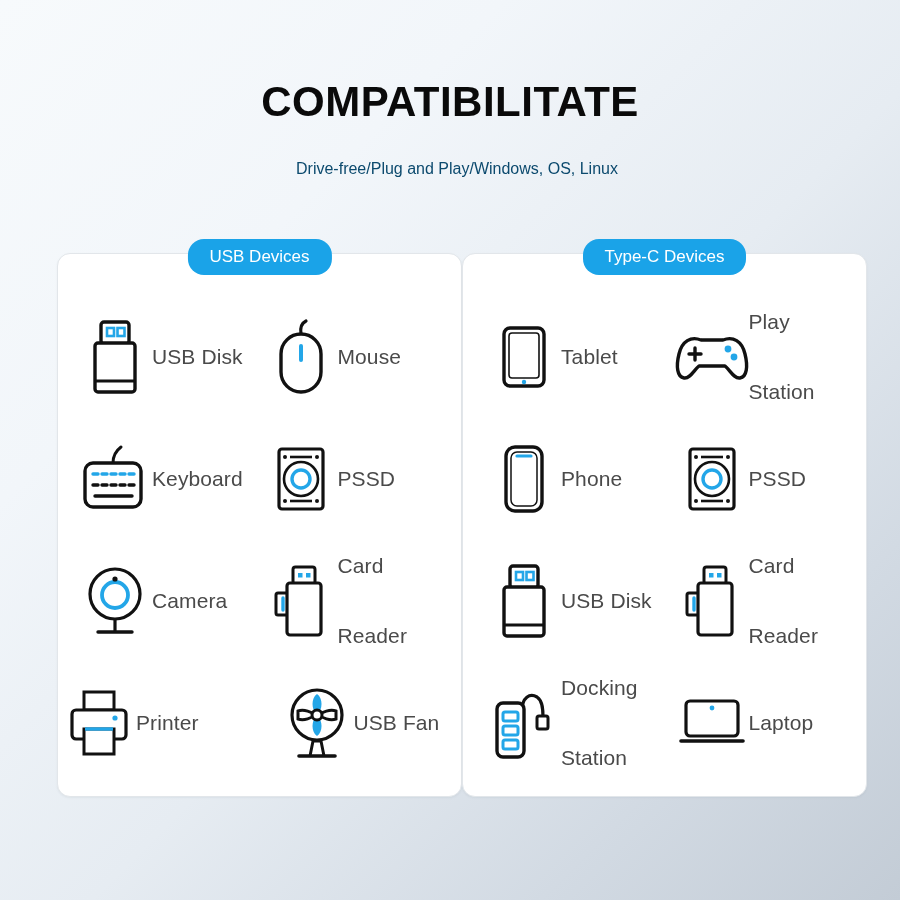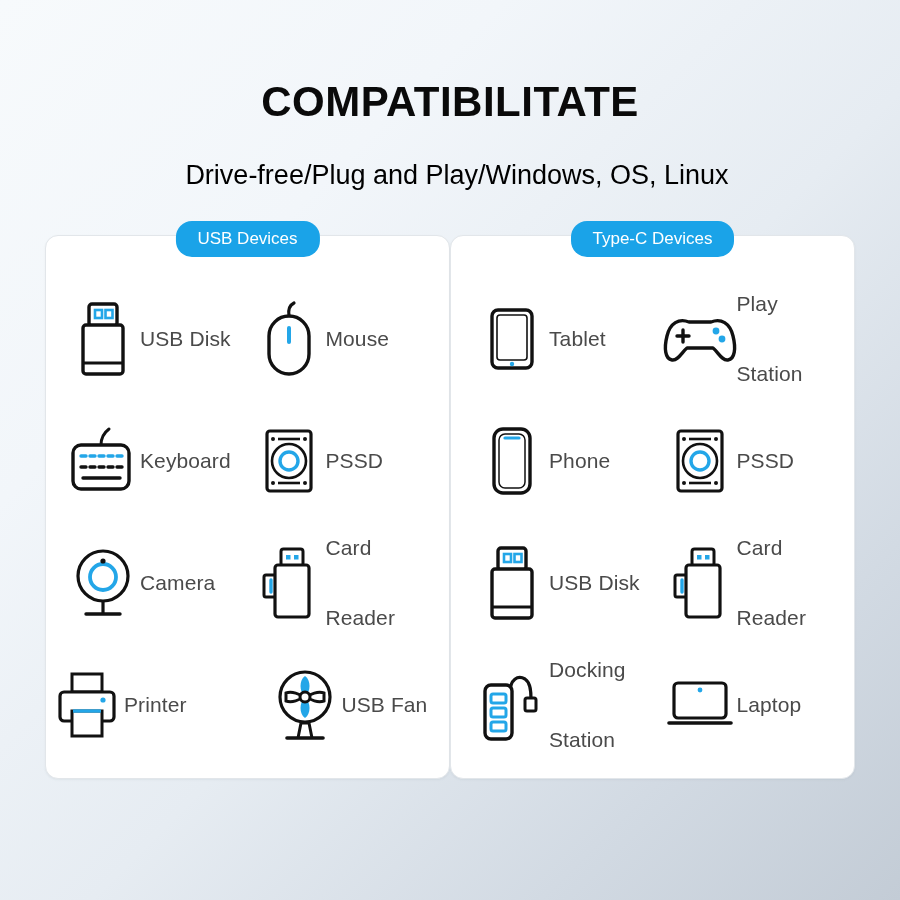--- a/index.html
+++ b/index.html
@@ -24,34 +24,34 @@
   .title {
     font-size: 42px;
     font-weight: bold;
     letter-spacing: 0.5px;
     color: #0a0a0a;
     line-height: 1.05;
   }
 
   .subtitle {
     margin-top: 36px;
-    font-size: 27px;
-    color: #000000;
+    font-size: 16px;
+    color: #0c4a6e;
     font-weight: 400;
     margin-left: 14px;
   }
 
   
   .panels {
     position: absolute;
     left: 33px;
-    top: 235px;
+    top: 253px;
     width: 834px;
     display: flex;
-    justify-content: center;
+    justify-content: flex-end;
   }
 
   .panel {
     position: relative;
     width: 405px;
     height: 544px;
     background: #ffffff;
     border: 1px solid #e2e6ea;
     border-radius: 13px;
     box-shadow: 0 1px 2px rgba(120,135,150,0.10);

